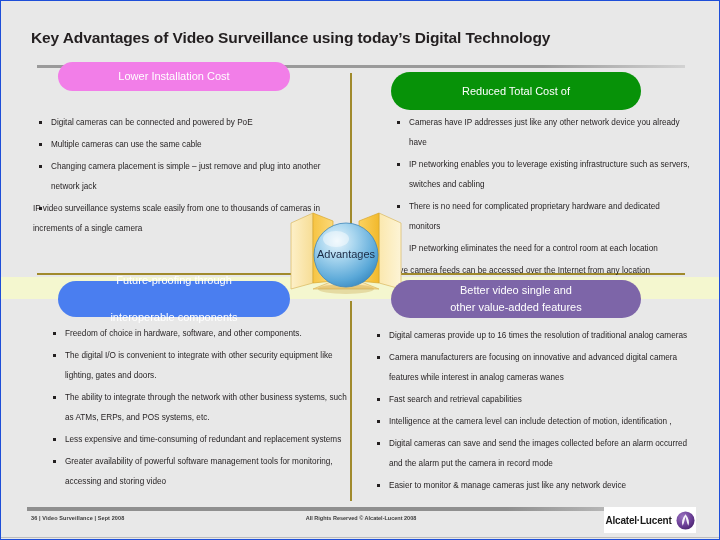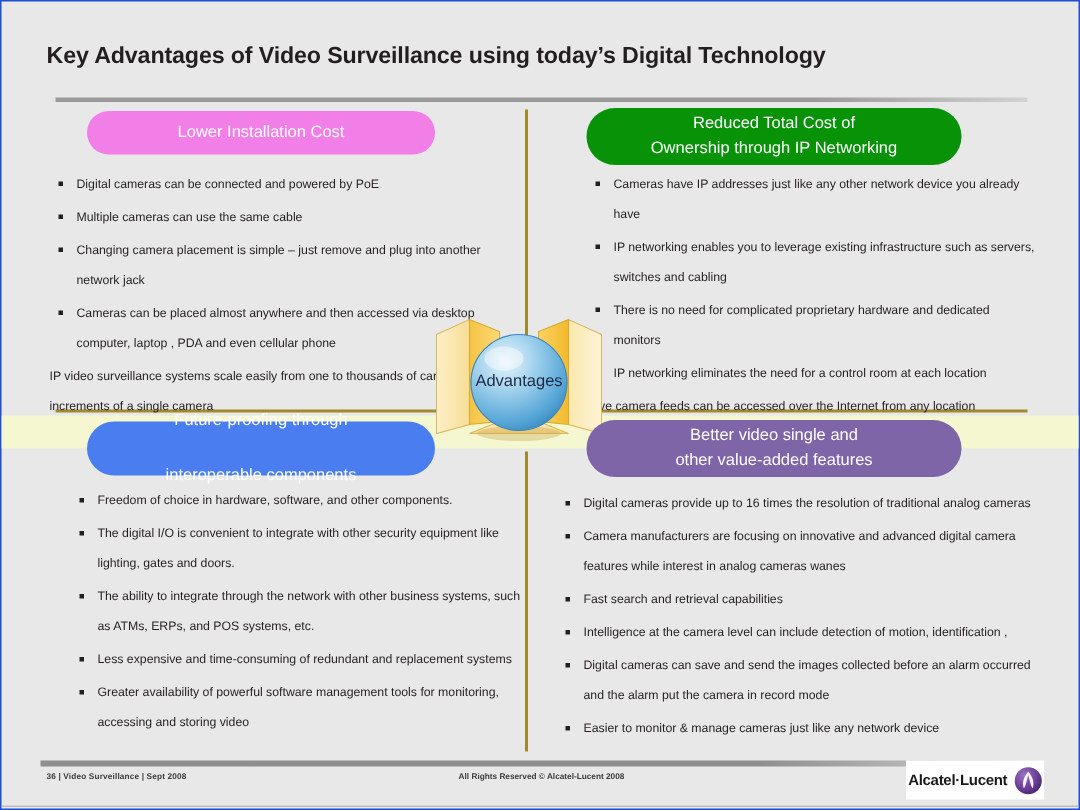--- a/index.html
+++ b/index.html
@@ -76,21 +76,21 @@
     text-align: center;
     font-size: 11px;
     line-height: 17px;
     display: flex;
     flex-direction: column;
     align-items: center;
     justify-content: center;
     box-sizing: border-box;
     padding: 2px 10px;
   }
-  .pill.pink   { left: 57px;  top: 73px;  width: 232px; height: 29px; background: #f27ee8; }
+  .pill.pink   { left: 57px;  top: 61px;  width: 232px; height: 29px; background: #f27ee8; }
   .pill.green  { left: 390px; top: 71px;  width: 250px; height: 38px; background: #079208; }
   .pill.blue   { left: 57px;  top: 280px; width: 232px; height: 36px; background: #4a7ef0; gap: 20px; }
   .pill.purple { left: 390px; top: 279px; width: 250px; height: 38px; background: #7d65a8; }
 
   
   .col {
     position: absolute;
     font-size: 8.2px;
     color: #231f20;
     line-height: 20px;
@@ -236,31 +236,29 @@
     <div class="bl-item">
       <span class="mk"></span>
       <span>Multiple cameras can use the same cable</span>
     </div>
     <div class="bl-item">
       <span class="mk"></span>
       <span>Changing camera placement is simple – just remove and plug into another network jack</span>
     </div>
     <div class="bl-item">
       <span class="mk"></span>
-      <span>Cameras can be placed almost anywhere and then accessed via desktop computer, laptop , PDA and even cellular phone</span>
     </div>
     <div class="bl-item nobullet">
       
       <span>IP video surveillance systems scale easily from one to thousands of cameras in increments of a single camera</span>
     </div>
   </div>
 
   <div class="pill green">
     <span>Reduced Total Cost of</span>
-    <span>Ownership through IP Networking</span>
   </div>
   <div class="col tr">
     <div class="bl-item">
       <span class="mk"></span>
       <span>Cameras have IP addresses just like any other network device you already have</span>
     </div>
     <div class="bl-item">
       <span class="mk"></span>
       <span>IP networking enables you to leverage existing infrastructure such as servers, switches and cabling</span>
     </div>

